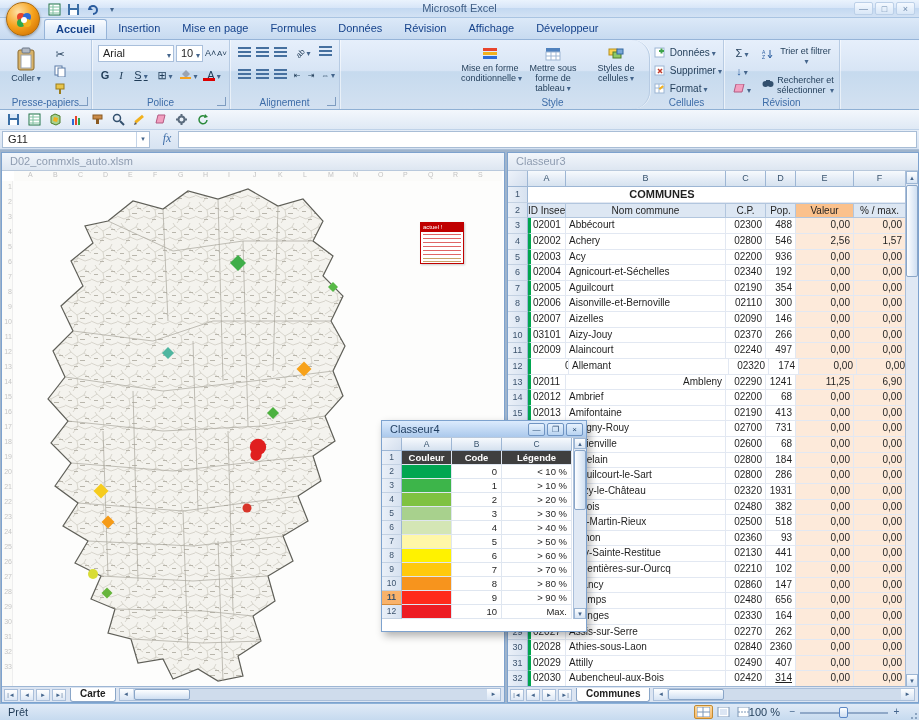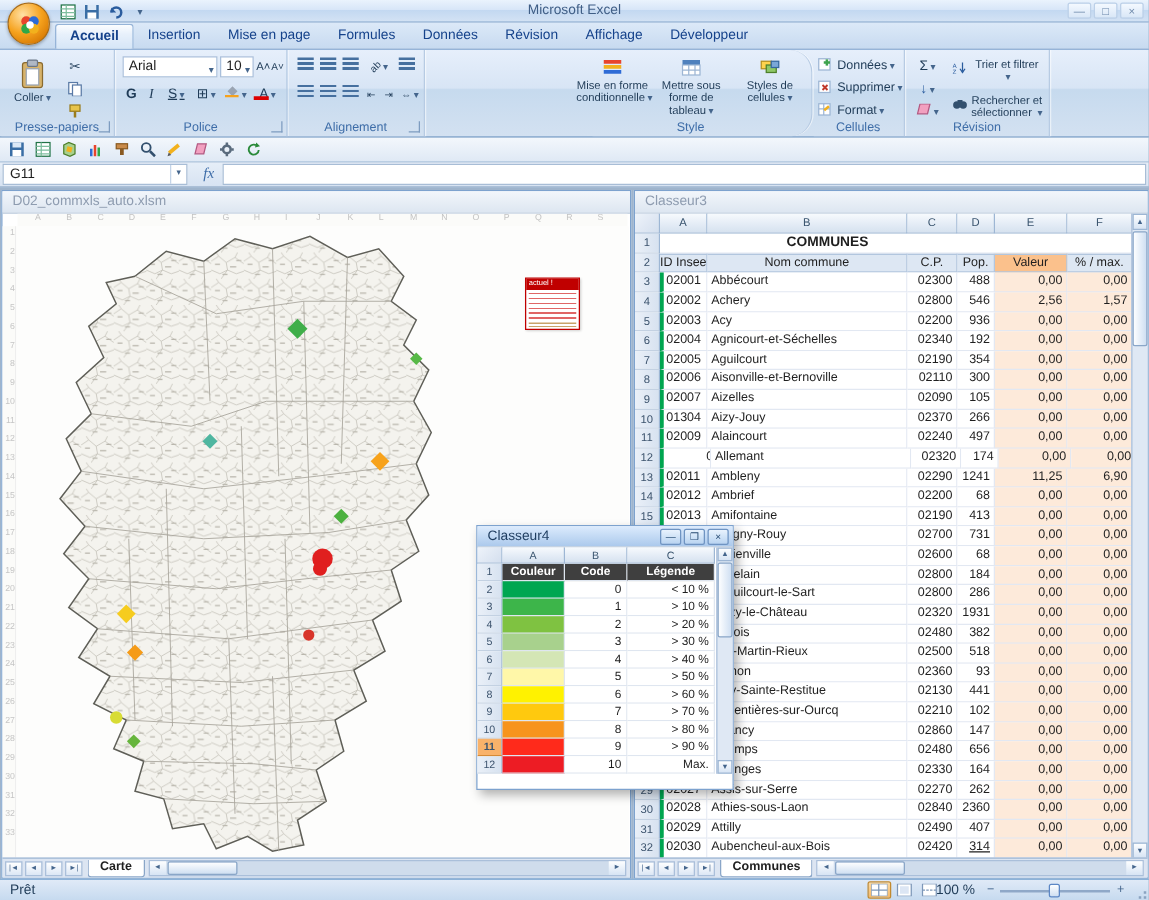--- a/index.html
+++ b/index.html
@@ -629,27 +629,27 @@
           <div class="c3cell c2" style="width: 40px;">02110</div>
           <div class="c3cell c3" style="width: 30px;">300</div>
           <div class="c3cell c4" style="width: 58px;">0,00</div>
           <div class="c3cell c5" style="width: 52px;">0,00</div>
         </div>
         <div class="c3row">
           <div class="c3gut">9</div>
           <div class="c3cell c0" style="width: 38px;">02007</div>
           <div class="c3cell c1" style="width: 160px;">Aizelles</div>
           <div class="c3cell c2" style="width: 40px;">02090</div>
-          <div class="c3cell c3" style="width: 30px;">105</div>
+          <div class="c3cell c3" style="width: 30px;">146</div>
           <div class="c3cell c4" style="width: 58px;">0,00</div>
           <div class="c3cell c5" style="width: 52px;">0,00</div>
         </div>
         <div class="c3row">
           <div class="c3gut">10</div>
-          <div class="c3cell c0" style="width: 38px;">01304</div>
+          <div class="c3cell c0" style="width: 38px;">03101</div>
           <div class="c3cell c1" style="width: 160px;">Aizy-Jouy</div>
           <div class="c3cell c2" style="width: 40px;">02370</div>
           <div class="c3cell c3" style="width: 30px;">266</div>
           <div class="c3cell c4" style="width: 58px;">0,00</div>
           <div class="c3cell c5" style="width: 52px;">0,00</div>
         </div>
         <div class="c3row">
           <div class="c3gut">11</div>
           <div class="c3cell c0" style="width: 38px;">02009</div>
           <div class="c3cell c1" style="width: 160px;">Alaincourt</div>
@@ -663,21 +663,21 @@
           <div class="c3cell c0" style="width: 38px; padding-left: 34px;">02010</div>
           <div class="c3cell c1" style="width: 160px;">Allemant</div>
           <div class="c3cell c2" style="width: 40px;">02320</div>
           <div class="c3cell c3" style="width: 30px;">174</div>
           <div class="c3cell c4" style="width: 58px;">0,00</div>
           <div class="c3cell c5" style="width: 52px;">0,00</div>
         </div>
         <div class="c3row">
           <div class="c3gut">13</div>
           <div class="c3cell c0" style="width: 38px;">02011</div>
-          <div class="c3cell c1" style="width: 160px;">Ambleny</div>
+          <div class="c3cell c1" style="width: 160px; text-align: right;">Ambleny</div>
           <div class="c3cell c2" style="width: 40px;">02290</div>
           <div class="c3cell c3" style="width: 30px;">1241</div>
           <div class="c3cell c4" style="width: 58px;">11,25</div>
           <div class="c3cell c5" style="width: 52px;">6,90</div>
         </div>
         <div class="c3row">
           <div class="c3gut">14</div>
           <div class="c3cell c0" style="width: 38px;">02012</div>
           <div class="c3cell c1" style="width: 160px;">Ambrief</div>
           <div class="c3cell c2" style="width: 40px;">02200</div>

